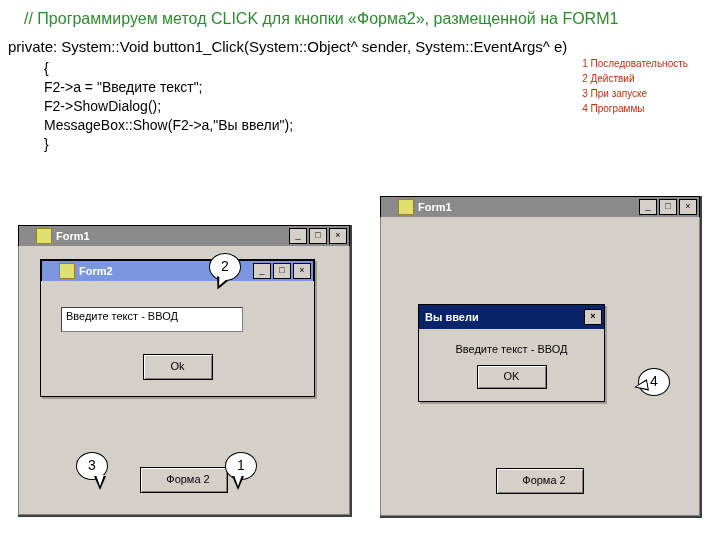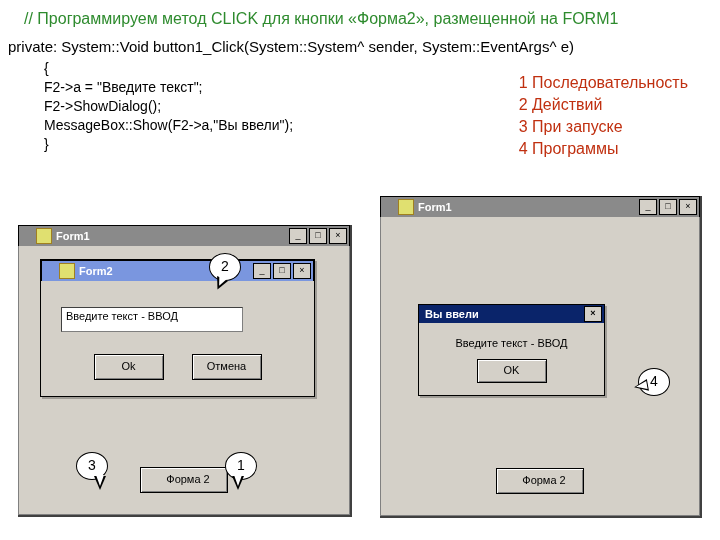--- a/index.html
+++ b/index.html
@@ -25,23 +25,23 @@
     font-size:15px;
     padding-bottom:4px;
   }
   .code-body{
     padding-left:36px;
     line-height:1.35;
   }
   .legend{
     position:absolute;
     right:32px;
-    top:74px;
+    top:58px;
     color:#c03010;
-    font-size:16px;
+    font-size:10px;
   }
   .legend div{margin-bottom:4px;}
   
   .panel{
     position:absolute;
     background:#d4d0c8;
     border-right:2px solid #404040;
     border-bottom:2px solid #404040;
     box-shadow:0 0 0 1px #808080 inset;
   }
@@ -104,21 +104,21 @@
     box-shadow:inset 1px 1px 0 #fff, inset -1px -1px 0 #808080;
     font-size:11px;text-align:center;line-height:22px;padding-left:8px;
   }
   
   .msgbox{
     position:absolute;left:38px;top:108px;width:185px;
     background:#d4d0c8;border:1px solid #000;
     box-shadow:2px 2px 0 rgba(0,0,0,.25);
   }
   .msgbox .tb2{
-    height:18px;background:#0a246a;color:#fff;
+    height:24px;background:#0a246a;color:#fff;
     display:flex;align-items:center;font-size:11px;font-weight:bold;
     padding:0 2px 0 6px;
   }
   .msgbox .tb2 .x{
     width:16px;height:14px;background:#d4d0c8;border:1px solid #000;
     margin-left:auto;font-size:9px;line-height:12px;text-align:center;color:#000;
   }
   .msgbox .msgbody{padding:14px 10px 12px 10px;text-align:center;font-size:11px;}
   .msgbox .okbtn{
     width:68px;height:22px;margin:10px auto 0;
@@ -146,21 +146,21 @@
   .tail2::after{content:"";position:absolute;left:-4px;top:-13px;border-left:4px solid transparent;border-right:4px solid transparent;border-top:9px solid #fff;}
   .tail4{left:634px;top:380px;border-top:6px solid transparent;border-bottom:6px solid transparent;border-right:14px solid #000;transform:rotate(-10deg);}
   .tail4::after{content:"";position:absolute;left:2px;top:-4px;border-top:4px solid transparent;border-bottom:4px solid transparent;border-right:11px solid #fff;}
 </style>
 </head>
 <body>
 
 <div class="title">// Программируем метод CLICK для кнопки «Форма2», размещенной на FORM1</div>
 
 <div class="code-area">
-  <div class="code-sig">private: System::Void button1_Click(System::System^  sender, System::EventArgs^  e)</div>
+  <div class="code-sig">private: System::Void button1_Click(System::Object^  sender, System::EventArgs^  e)</div>
   <div class="code-body">
     <div>{</div>
     <div>F2-&gt;a = "Введите текст";</div>
     <div>F2-&gt;ShowDialog();</div>
     <div>MessageBox::Show(F2-&gt;a,"Вы ввели");</div>
     <div>}</div>
   </div>
 </div>
 
 <div class="legend">
@@ -188,21 +188,20 @@
       <div class="tb-btns">
         <div class="tb-btn">_</div>
         <div class="tb-btn">□</div>
         <div class="tb-btn">×</div>
       </div>
     </div>
     <div class="body">
       <div class="textbox">Введите текст - ВВОД</div>
       <div class="btnrow">
         <div class="winbtn">Ok</div>
-        <div class="winbtn">Отмена</div>
       </div>
     </div>
   </div>
 
   <div class="forma2btn">Форма 2</div>
 </div>
 
 <div class="panel right">
   <div class="titlebar inactive">
     <div class="tb-icon"></div>

